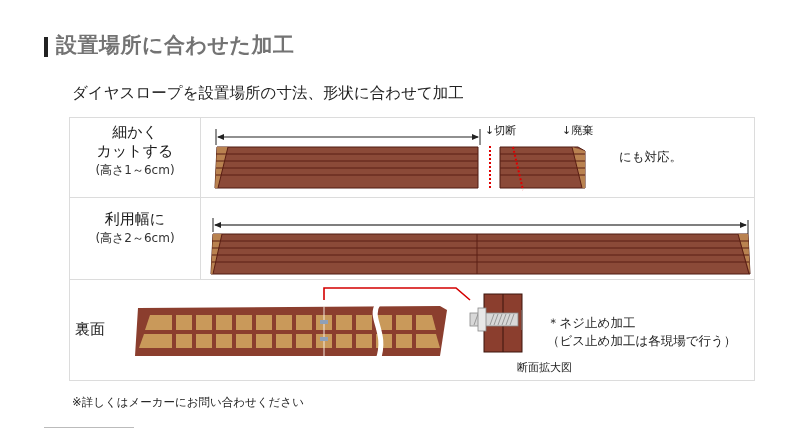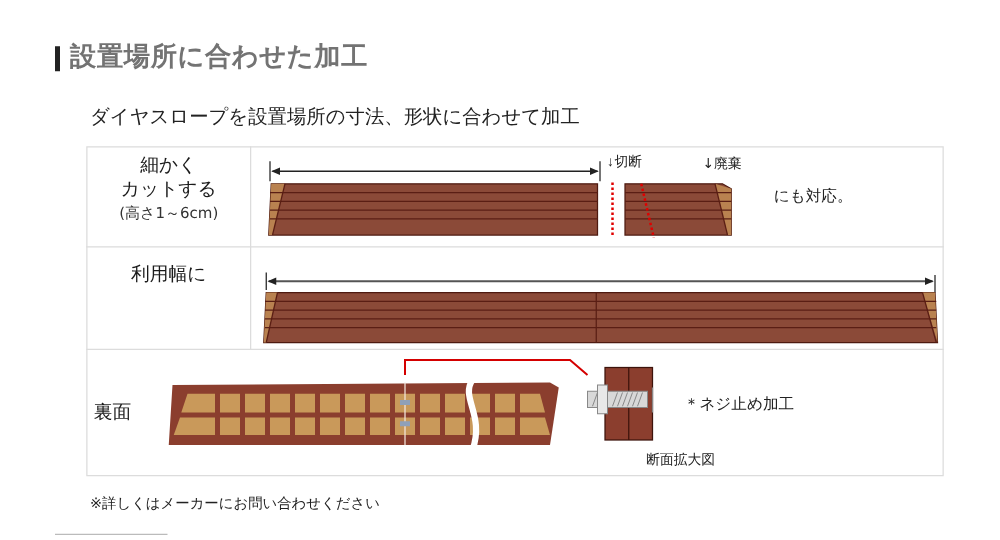--- a/index.html
+++ b/index.html
@@ -33,20 +33,21 @@
 <div class="col-line" style="top:117px;height:163px"></div>
 
 <div class="label" style="left:70px; top:123px;">
   <span class="l1">細かく</span>
   <span class="l1">カットする</span>
   <span class="l2">(高さ1～6cm)</span>
 </div>
 
 <div class="label" style="left:70px; top:210px;">
   <span class="l1">利用幅に</span>
+  <span class="l2">(高さ2～6cm)</span>
 </div>
 
 <div class="label" style="left:60px; top:320px; width:60px;">
   <span class="l1">裏面</span>
 </div>
 
 <svg class="abs" style="left:200px; top:118px;" width="420" height="80" viewBox="0 0 420 80">
 
   <line x1="16" y1="11" x2="16" y2="27" stroke="#222" stroke-width="1"></line>
   <line x1="280" y1="11" x2="280" y2="27" stroke="#222" stroke-width="1"></line>
@@ -70,21 +71,21 @@
   <polygon points="372,29 385,33 385,70 382,70" fill="#b98250"></polygon>
   <g stroke="#5a1e14" stroke-width="1">
     <line x1="300" y1="36" x2="385" y2="36"></line>
     <line x1="300" y1="43" x2="385" y2="43"></line>
     <line x1="300" y1="50" x2="385" y2="50"></line>
     <line x1="300" y1="57" x2="385" y2="57"></line>
   </g>
   <line x1="372" y1="29" x2="382" y2="70" stroke="#5a1e14" stroke-width="1"></line>
   <line x1="313" y1="29" x2="323" y2="72" stroke="#e00000" stroke-width="2" stroke-dasharray="2,2"></line>
 </svg>
-<div class="note small" style="left:485px; top:122px;font-family:Liberation Mono, monospace;">↓切断</div>
+<div class="note small" style="left:485px; top:122px;">↓切断</div>
 <div class="note small" style="left:562px; top:122px;text-align:center;">↓廃棄</div>
 <div class="note" style="left:607px; top:148px;">
   <div style="padding-left:12px">にも対応。</div>
 </div>
 
 <svg class="abs" style="left:200px; top:198px;" width="560" height="82" viewBox="0 0 560 82">
   <line x1="13" y1="20" x2="13" y2="34" stroke="#222" stroke-width="1"></line>
   <line x1="548" y1="22" x2="548" y2="36" stroke="#222" stroke-width="1"></line>
   <line x1="15" y1="27" x2="546" y2="27" stroke="#555" stroke-width="1.6"></line>
   <polygon points="14,27 21,24 21,30 " fill="#222"></polygon>
@@ -152,16 +153,17 @@
     <line x1="372" y1="45" x2="376" y2="34"></line>
       <line x1="376" y1="45" x2="380" y2="34"></line>
     <line x1="380" y1="45" x2="384" y2="34"></line>
   </g>
   <rect x="348" y="28" width="8" height="23" fill="#e8e8e8" stroke="#888" stroke-width="0.8"></rect>
   <line x1="392" y1="30" x2="392" y2="50" stroke="#888" stroke-width="1"></line>
 </svg>
 <div class="note small" style="left:473px; top:359px;margin-left:44px;">断面拡大図</div>
 <div class="note" style="left:547px; top:314px;">
   <div>＊ネジ止め加工</div>
+  <div>（ビス止め加工は各現場で行う）</div>
 </div>
 
 <div class="abs footnote">※詳しくはメーカーにお問い合わせください</div>
 <div class="abs bottom-line"></div>
 
 </body></html>

